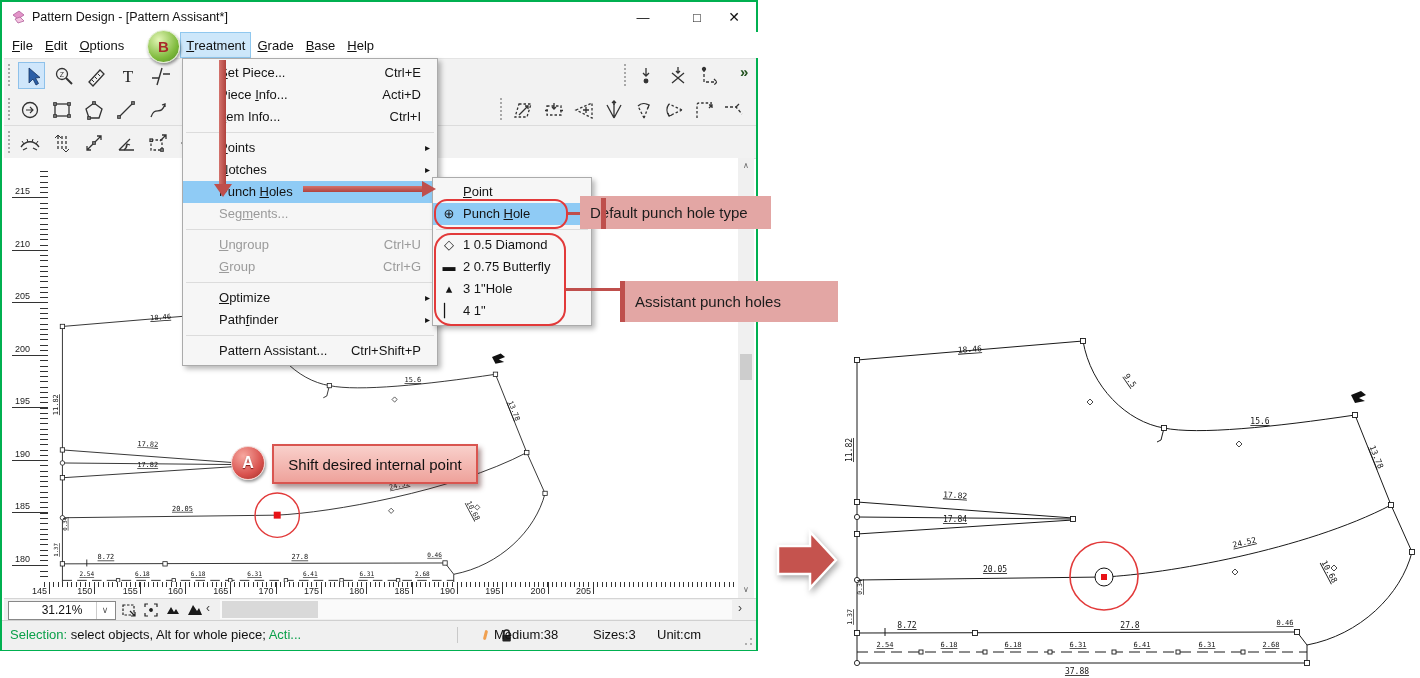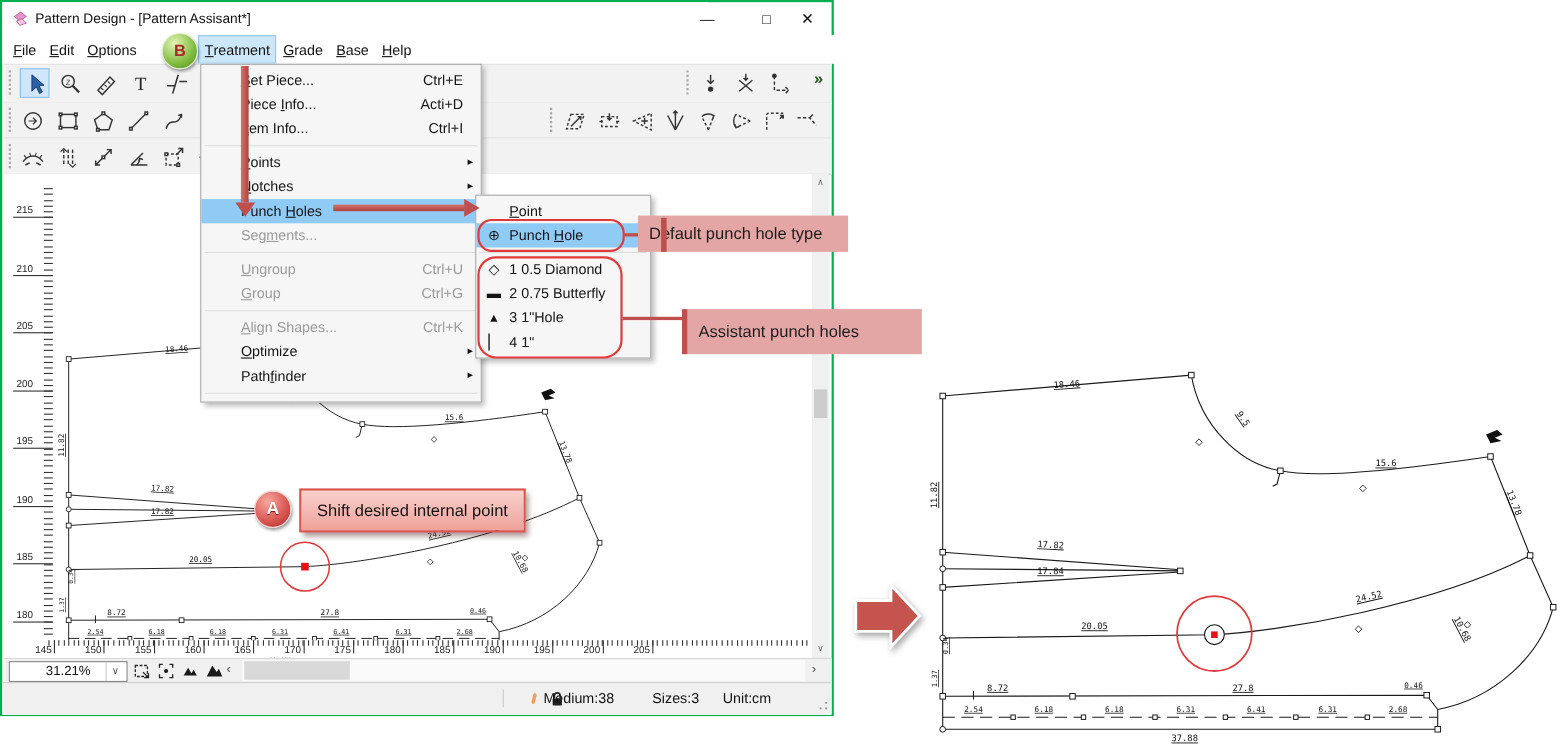--- a/index.html
+++ b/index.html
@@ -707,20 +707,23 @@
           <path d="M1,13 L6,3 L10,9 L12,6 L15,13 Z" fill="#1a1a1a"></path>
         </svg>
       </div>
     <div class="harr" style="left:202px">‹</div>
     <div id="htrack"></div>
     <div id="hthumb"></div>
     <div class="harr" style="left:734px">›</div>
   </div>
 
   <div id="statusbar">
+    <div class="sb-abs" style="left:8px">
+      <span class="green">Selection:</span><span> select objects, Alt for whole piece; </span><span class="green">Acti...</span>
+    </div>
     <div style="position:absolute;left:455px;top:6px;width:1px;height:16px;background:#c9c9c9"></div>
     <div style="position:absolute;left:482px;top:9px;width:3px;height:10px;background:#f0a050;border-radius:2px;transform:rotate(14deg)"></div>
     <svg style="position:absolute;left:498px;top:7px" width="13" height="15">
       <path d="M4,7 V4.5 a2.6,2.6 0 0 1 5.2,0 V7" stroke="#222" fill="none" stroke-width="1.5"></path>
       <rect x="2.4" y="7" width="8.4" height="6.4" rx="1" fill="#222"></rect>
       </svg>
     <div class="sb-abs" style="left:492px">Medium:38</div>
     <div class="sb-abs" style="left:591px">Sizes:3</div>
     <div class="sb-abs" style="left:655px">Unit:cm</div>
     <svg style="position:absolute;left:742px;top:16px" width="9" height="9">
@@ -737,24 +740,24 @@
     <div class="menu-row"><span class="mlab">I<u>t</u>em Info...</span><span class="macc">Ctrl+I</span></div>
     <div class="msep"></div>
     <div class="menu-row"><span class="mlab"><u>P</u>oints</span><span class="marr">▸</span></div>
     <div class="menu-row"><span class="mlab"><u>N</u>otches</span><span class="marr">▸</span></div>
     <div class="menu-row hl"><span class="mlab">Punch <u>H</u>oles</span></div>
     <div class="menu-row dis"><span class="mlab">Seg<u>m</u>ents...</span></div>
     <div class="msep"></div>
     <div class="menu-row dis"><span class="mlab"><u>U</u>ngroup</span><span class="macc">Ctrl+U</span></div>
     <div class="menu-row dis"><span class="mlab"><u>G</u>roup</span><span class="macc">Ctrl+G</span></div>
     <div class="msep"></div>
-    <div class="menu-row dis"><span class="mlab"><u>A</u>lign Shapes...</span><span class="macc">Ctrl+K</span></div>
     <div class="menu-row"><span class="mlab"><u>O</u>ptimize</span><span class="marr">▸</span></div>
     <div class="menu-row"><span class="mlab">Path<u>f</u>inder</span><span class="marr">▸</span></div>
     <div class="msep"></div>
+    <div class="menu-row"><span class="mlab">Pattern Assistant...</span><span class="macc">Ctrl+Shift+P</span></div>
   </div>
 <div id="smenu" class="menu">
     <div class="menu-row"><span class="micon"></span><span class="mlab"><u>P</u>oint</span></div>
     <div class="menu-row hl"><span class="micon">⊕</span><span class="mlab">Punch <u>H</u>ole</span></div>
     <div class="msep"></div>
     <div class="menu-row"><span class="micon">◇</span><span class="mlab">1 0.5 Diamond</span></div>
     <div class="menu-row"><span class="micon">▬</span><span class="mlab">2 0.75 Butterfly</span></div>
     <div class="menu-row"><span class="micon">▴</span><span class="mlab">3 1"Hole</span></div>
     <div class="menu-row"><span class="micon">▏</span><span class="mlab">4 1"</span></div>
   </div>

